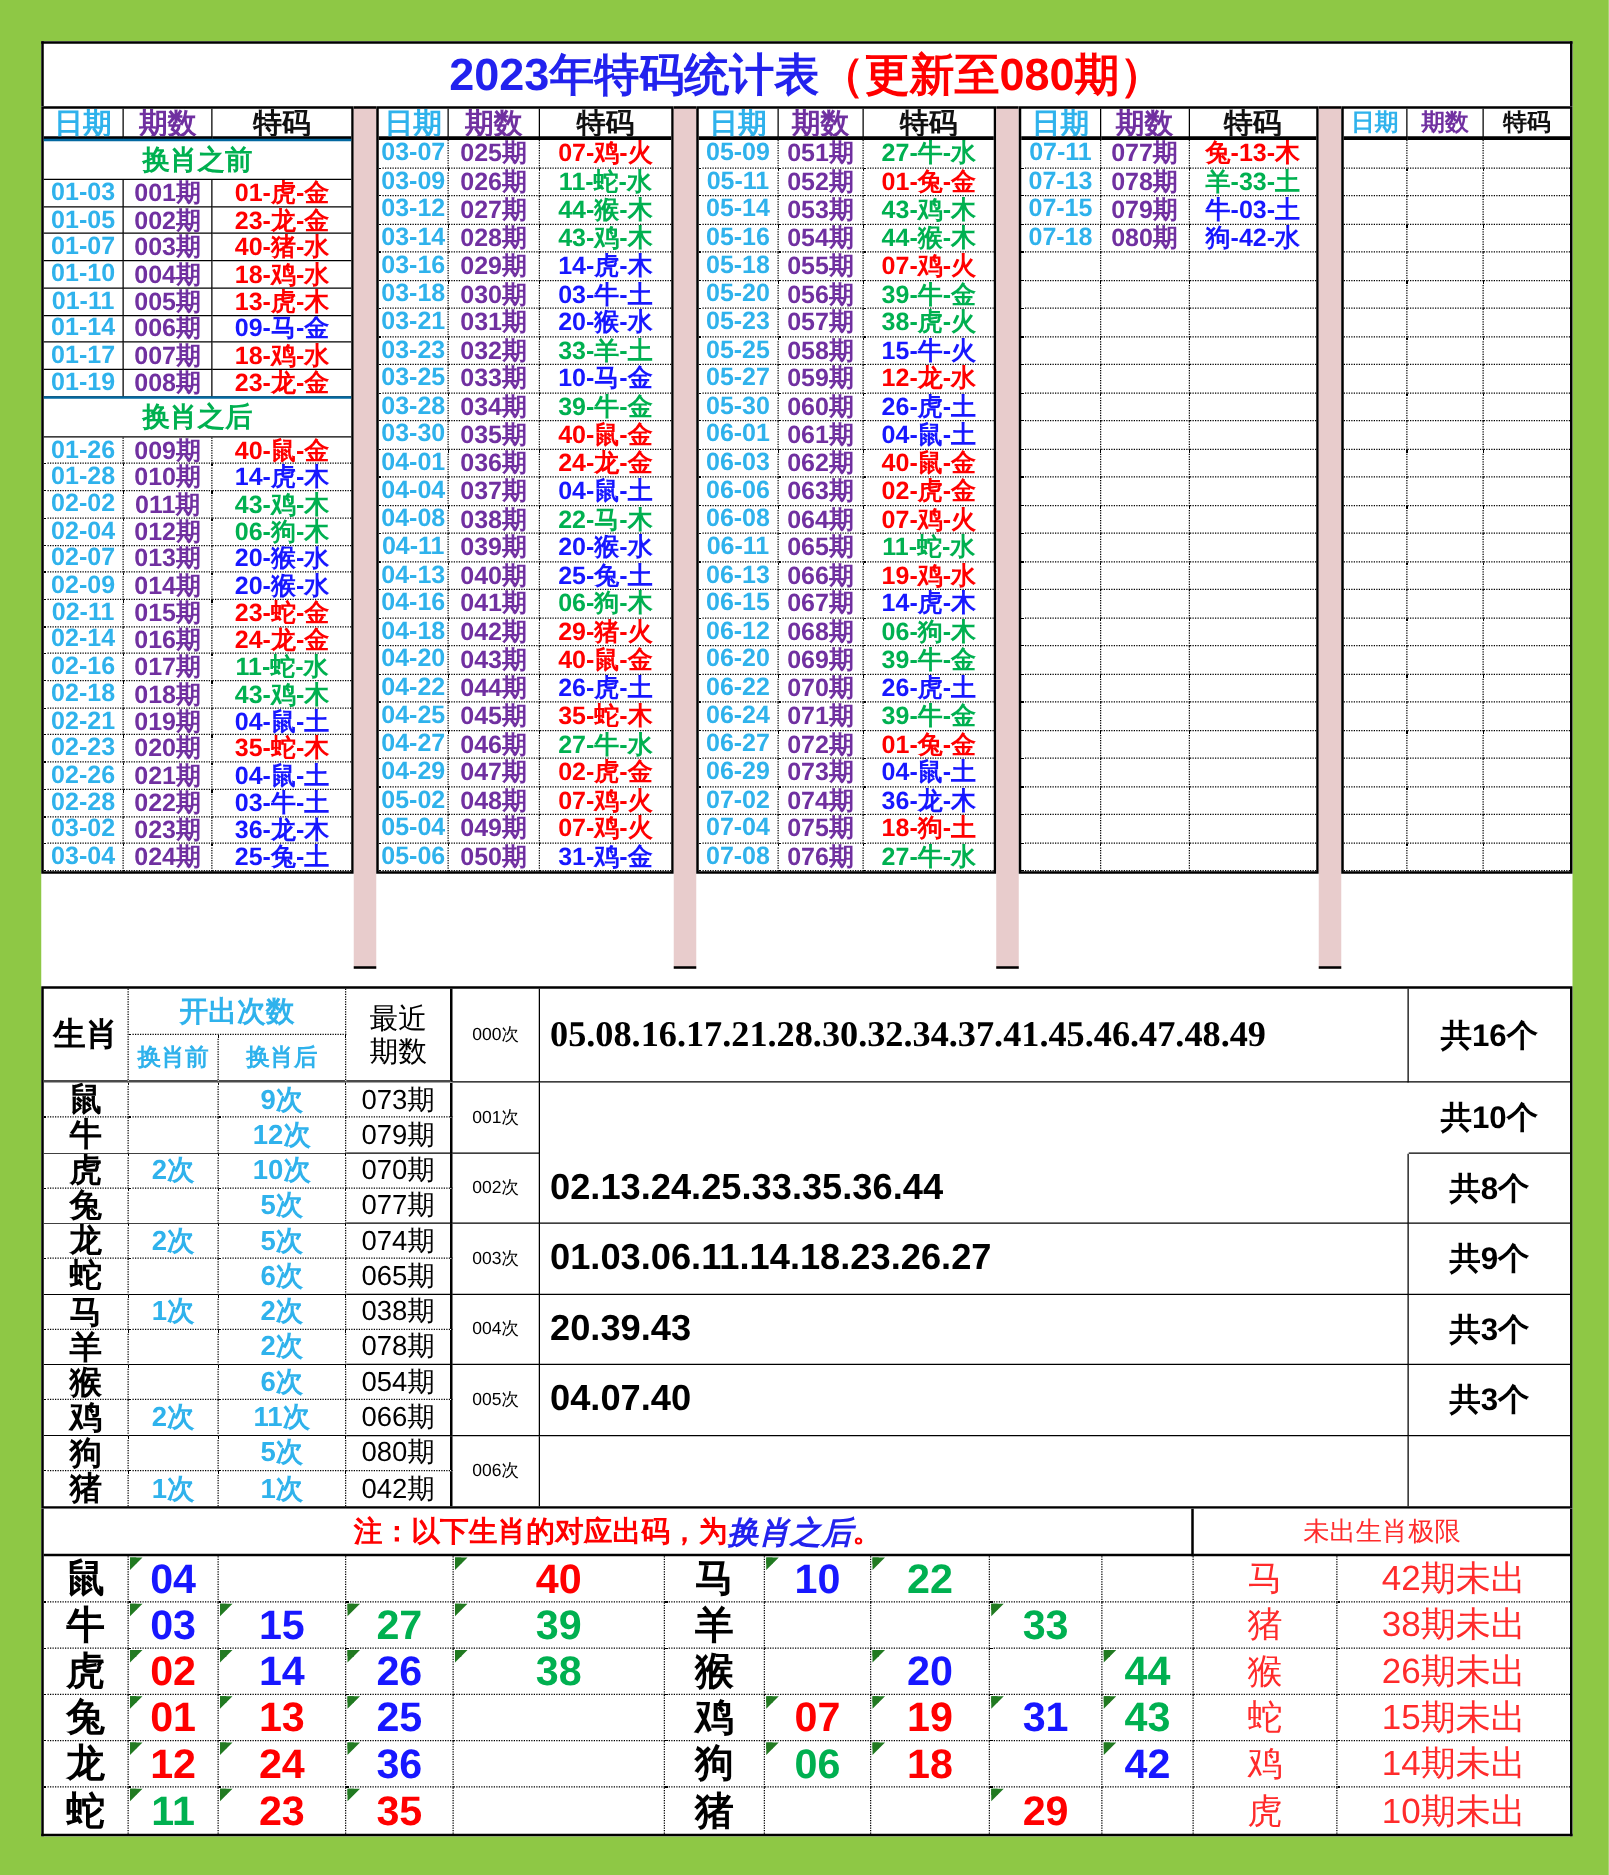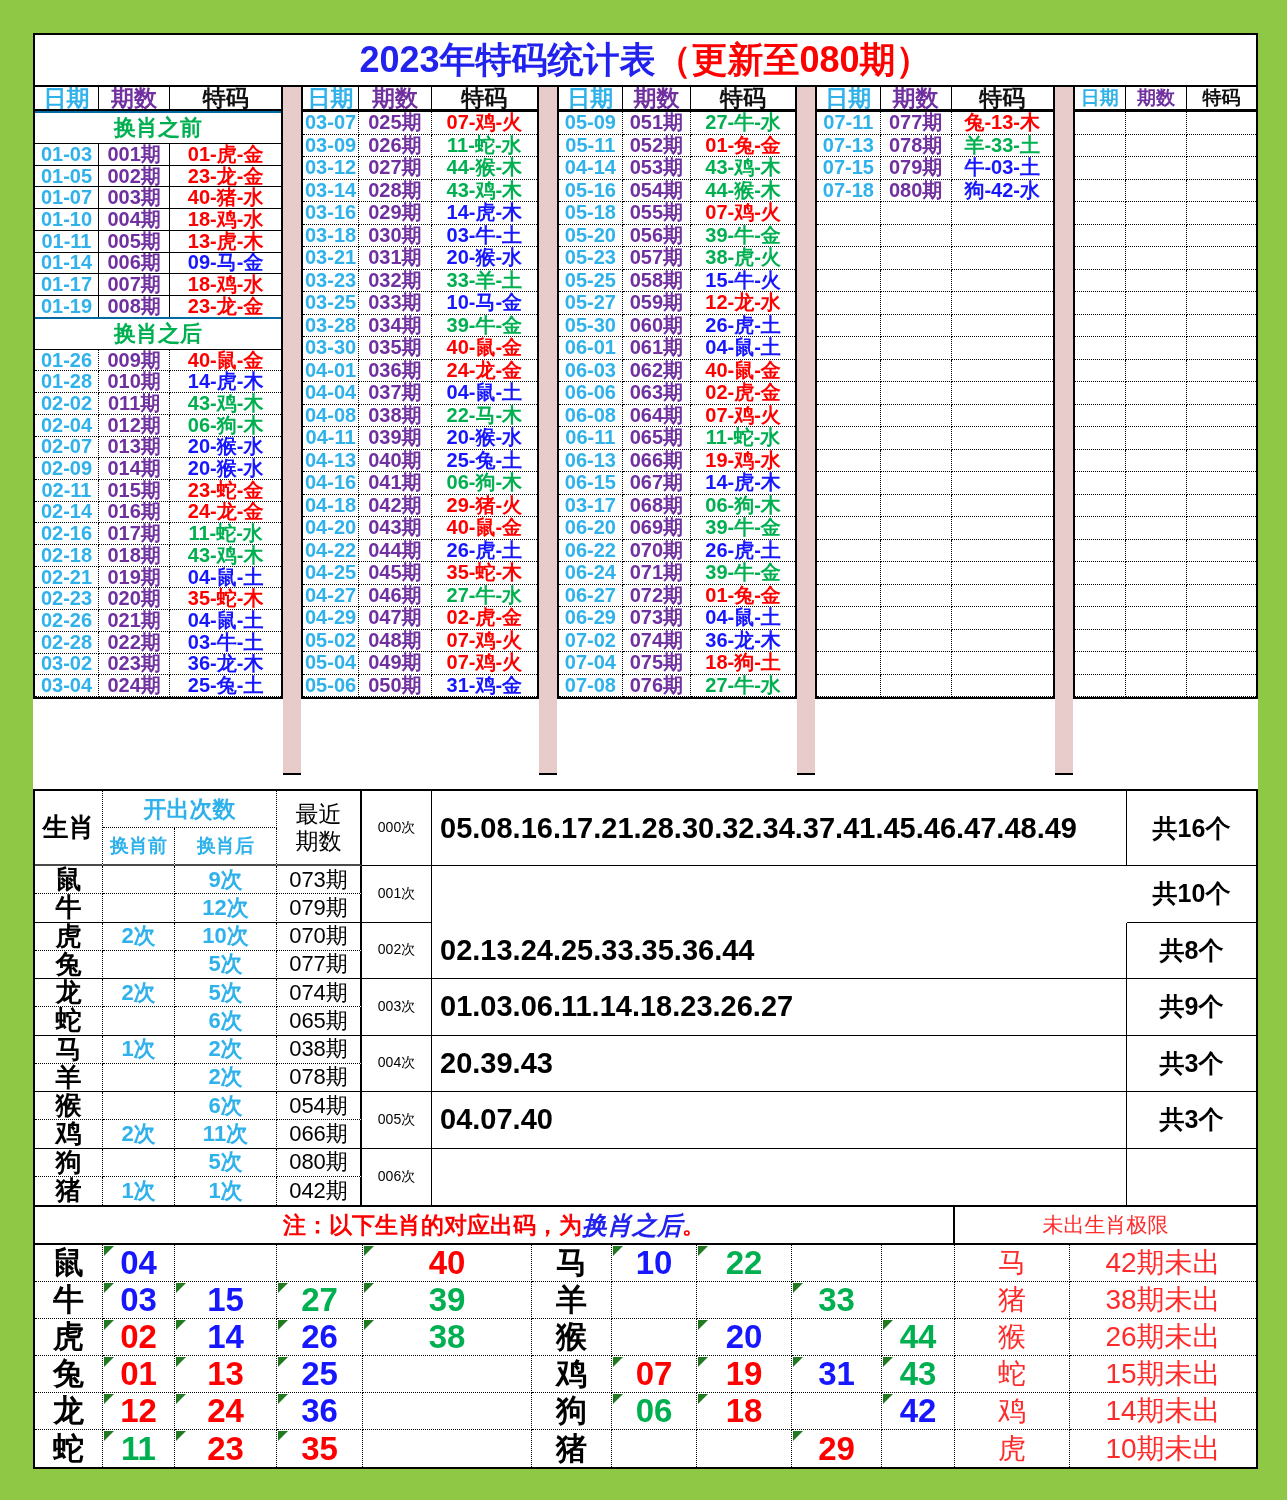--- a/index.html
+++ b/index.html
@@ -253,21 +253,21 @@
       <div class="grp" style="width: 240px; grid-template-columns: 27% 29% 44%;">
         <div class="gc gh hd">日期</div>
         <div class="gc gh hp">期数</div>
         <div class="gc gh hs lc">特码</div>
         <div class="gc d">05-09</div>
         <div class="gc p">051期</div>
         <div class="gc lc c-green">27-牛-水</div>
         <div class="gc d">05-11</div>
         <div class="gc p">052期</div>
         <div class="gc lc c-red">01-兔-金</div>
-        <div class="gc d">04-14</div>
+        <div class="gc d">05-14</div>
         <div class="gc p">053期</div>
         <div class="gc lc c-green">43-鸡-木</div>
         <div class="gc d">05-16</div>
         <div class="gc p">054期</div>
         <div class="gc lc c-green">44-猴-木</div>
         <div class="gc d">05-18</div>
         <div class="gc p">055期</div>
         <div class="gc lc c-red">07-鸡-火</div>
         <div class="gc d">05-20</div>
         <div class="gc p">056期</div>
@@ -298,21 +298,21 @@
         <div class="gc lc c-red">07-鸡-火</div>
         <div class="gc d">06-11</div>
         <div class="gc p">065期</div>
         <div class="gc lc c-green">11-蛇-水</div>
         <div class="gc d">06-13</div>
         <div class="gc p">066期</div>
         <div class="gc lc c-red">19-鸡-水</div>
         <div class="gc d">06-15</div>
         <div class="gc p">067期</div>
         <div class="gc lc c-blue">14-虎-木</div>
-        <div class="gc d">03-17</div>
+        <div class="gc d">06-12</div>
         <div class="gc p">068期</div>
         <div class="gc lc c-green">06-狗-木</div>
         <div class="gc d">06-20</div>
         <div class="gc p">069期</div>
         <div class="gc lc c-green">39-牛-金</div>
         <div class="gc d">06-22</div>
         <div class="gc p">070期</div>
         <div class="gc lc c-blue">26-虎-土</div>
         <div class="gc d">06-24</div>
         <div class="gc p">071期</div>
@@ -553,21 +553,21 @@
       <div class="mc rec solidR solidB" style="grid-area: 12 / 4 / 13 / 5;">066期</div>
       <div class="mc zh" style="grid-area: 13 / 1 / 14 / 2;">狗</div>
       <div class="mc cyanv" style="grid-area: 13 / 2 / 14 / 3;"></div>
       <div class="mc cyanv" style="grid-area: 13 / 3 / 14 / 4;">5次</div>
       <div class="mc rec solidR" style="grid-area: 13 / 4 / 14 / 5;">080期</div>
       <div class="mc zh nb" style="grid-area: 14 / 1 / 15 / 2;">猪</div>
       <div class="mc cyanv nb" style="grid-area: 14 / 2 / 15 / 3;">1次</div>
       <div class="mc cyanv nb" style="grid-area: 14 / 3 / 15 / 4;">1次</div>
       <div class="mc rec solidR nb" style="grid-area: 14 / 4 / 15 / 5;">042期</div>
       <div class="mc fl" style="grid-area: 1 / 5 / 3 / 6;">000次</div>
-      <div class="mc fnum" style="grid-area: 1 / 6 / 3 / 7;">05.08.16.17.21.28.30.32.34.37.41.45.46.47.48.49</div>
+      <div class="mc fnum" style="grid-area: 1 / 6 / 3 / 7; font-family: Liberation Serif, serif;">05.08.16.17.21.28.30.32.34.37.41.45.46.47.48.49</div>
       <div class="mc ftot" style="grid-area: 1 / 7 / 3 / 8;">共16个</div>
       <div class="mc fl" style="grid-area: 3 / 5 / 5 / 6;">001次</div>
       <div class="mc ftot" style="grid-area: 3 / 7 / 5 / 8;">共10个</div>
       <div class="mc fl" style="grid-area: 5 / 5 / 7 / 6;">002次</div>
       <div class="mc fnum" style="grid-area: 5 / 6 / 7 / 7;">02.13.24.25.33.35.36.44</div>
       <div class="mc ftot" style="grid-area: 5 / 7 / 7 / 8;">共8个</div>
       <div class="mc fl" style="grid-area: 7 / 5 / 9 / 6;">003次</div>
       <div class="mc fnum" style="grid-area: 7 / 6 / 9 / 7;">01.03.06.11.14.18.23.26.27</div>
       <div class="mc ftot" style="grid-area: 7 / 7 / 9 / 8;">共9个</div>
       <div class="mc fl" style="grid-area: 9 / 5 / 11 / 6;">004次</div>

